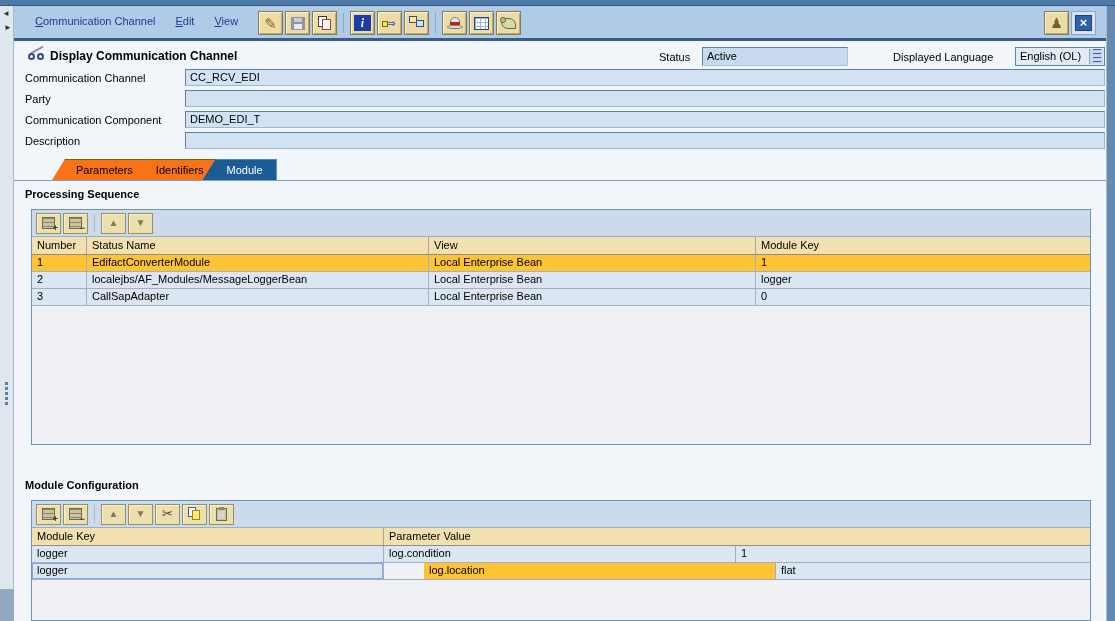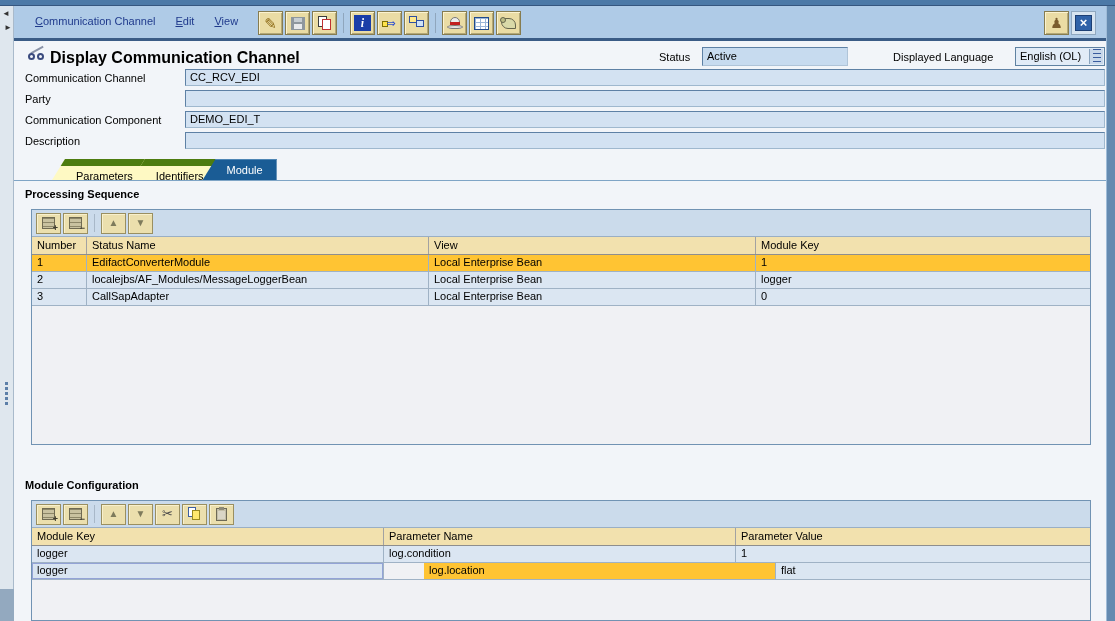--- a/index.html
+++ b/index.html
@@ -74,21 +74,21 @@
   .ic-close { width:17px; height:16px; background:#2F62A8; border:1px solid #1C3F74; color:#fff;
     font-weight:bold; font-size:13px; line-height:14px; text-align:center; }
 
   
   .title-icon { position:absolute; left:28px; top:49px; width:18px; height:13px; }
   .title-icon .l1, .title-icon .l2 { position:absolute; top:4px; width:7px; height:7px;
     border:2px solid #3A4A7E; border-radius:50%; background:transparent; }
   .title-icon .l1 { left:0; } .title-icon .l2 { left:9px; }
   .title-icon .stroke { position:absolute; left:2px; top:0px; width:14px; height:2px;
     background:#8A93A8; transform:rotate(-28deg); }
-  .page-title { position:absolute; left:50px; top:49px; font-weight:bold; font-size:16px; }
+  .page-title { position:absolute; left:50px; top:49px; font-weight:bold; font-size:12px; }
 
   .status-label { position:absolute; left:659px; top:51px; }
   .status-field { position:absolute; left:702px; top:47px; width:146px; height:19px;
     background:#C7DBEF; border:1px solid; border-color:#5E81A5 #AFC4D8 #AFC4D8 #5E81A5;
     padding:2px 10px 0 4px; }
   .lang-label { position:absolute; left:893px; top:51px; }
   .lang-select { position:absolute; left:1015px; top:47px; width:90px; height:19px;
     background:#E2ECF7; border:1px solid #5F82A2; padding:2px 0 0 4px; cursor:pointer; }
   .lang-dd { position:absolute; right:1px; top:1px; width:14px; height:15px; background:#C8D8EA;
     border-left:1px solid #8AA4BE;
@@ -96,23 +96,23 @@
     background-size: 8px 4px; background-position:3px 4px; background-repeat:repeat-y; }
 
   .form-row-label { position:absolute; left:25px; }
   .form-field { position:absolute; left:185px; width:920px; height:17px;
     background:#D3E2F2; border:1px solid; border-color:#5E81A5 #9FB8CE #9FB8CE #5E81A5;
     padding:1px 0 0 4px; overflow:hidden; white-space:nowrap; }
 
   
   .tabstrip { position:absolute; left:14px; top:160px; width:1092px; height:21px;
     border-bottom:1px solid #7FA5C6; padding-left:38px; display:flex; align-items:flex-end; }
-  .tab { height:21px; line-height:21px; padding:0 14px 0 24px; background:#fef9c3; color:#000;
+  .tab { height:21px; line-height:21px; padding:0 14px 0 24px; background:#f97316; color:#000;
     clip-path: polygon(13px 0, 100% 0, 100% 100%, 0 100%); margin-left:-15px; cursor:pointer;
-    border-top:7px solid #4d7c0f; }
+    border-top:1px solid #4d7c0f; }
   .tab.first { margin-left:0; }
   .tab.active { background:#1A5C95; color:#fff; z-index:2; border-top:1px solid #4E86B5; }
 
   
   .section-title { position:absolute; left:25px; font-weight:bold; }
   .sap-table { position:absolute; left:31px; width:1060px; border:1px solid #7193B3;
     background:#F0F1F4; overflow:hidden; display:flex; flex-direction:column; }
   .grid-toolbar { height:27px; background:#CBDBEB; border-bottom:1px solid #9AAFC4;
     display:flex; align-items:center; gap:2px; padding-left:4px; flex:0 0 auto; }
   .g-btn { width:25px; height:21px; background:#EBDFAD; border:1px solid #9A8F60;
@@ -336,21 +336,20 @@
             <span class="b"></span>
             <span class="f"></span>
           </span>
       </div>
       <div class="g-btn">
         <span class="ico-paste"></span>
       </div>
     </div>
     <div class="grid-header">
       <div class="cell col0">Module Key</div>
-      <div class="cell col1">Parameter Name</div>
       <div class="cell col2">Parameter Value</div>
     </div>
     <div class="grid-row row-normal">
       <div class="cell col0">logger</div>
       <div class="cell col1">log.condition</div>
       <div class="cell col2">1</div>
     </div>
     <div class="grid-row row-normal">
       <div class="cell col0 c-focus">logger</div>
       <div class="cell col1 c-sel">log.location</div>

